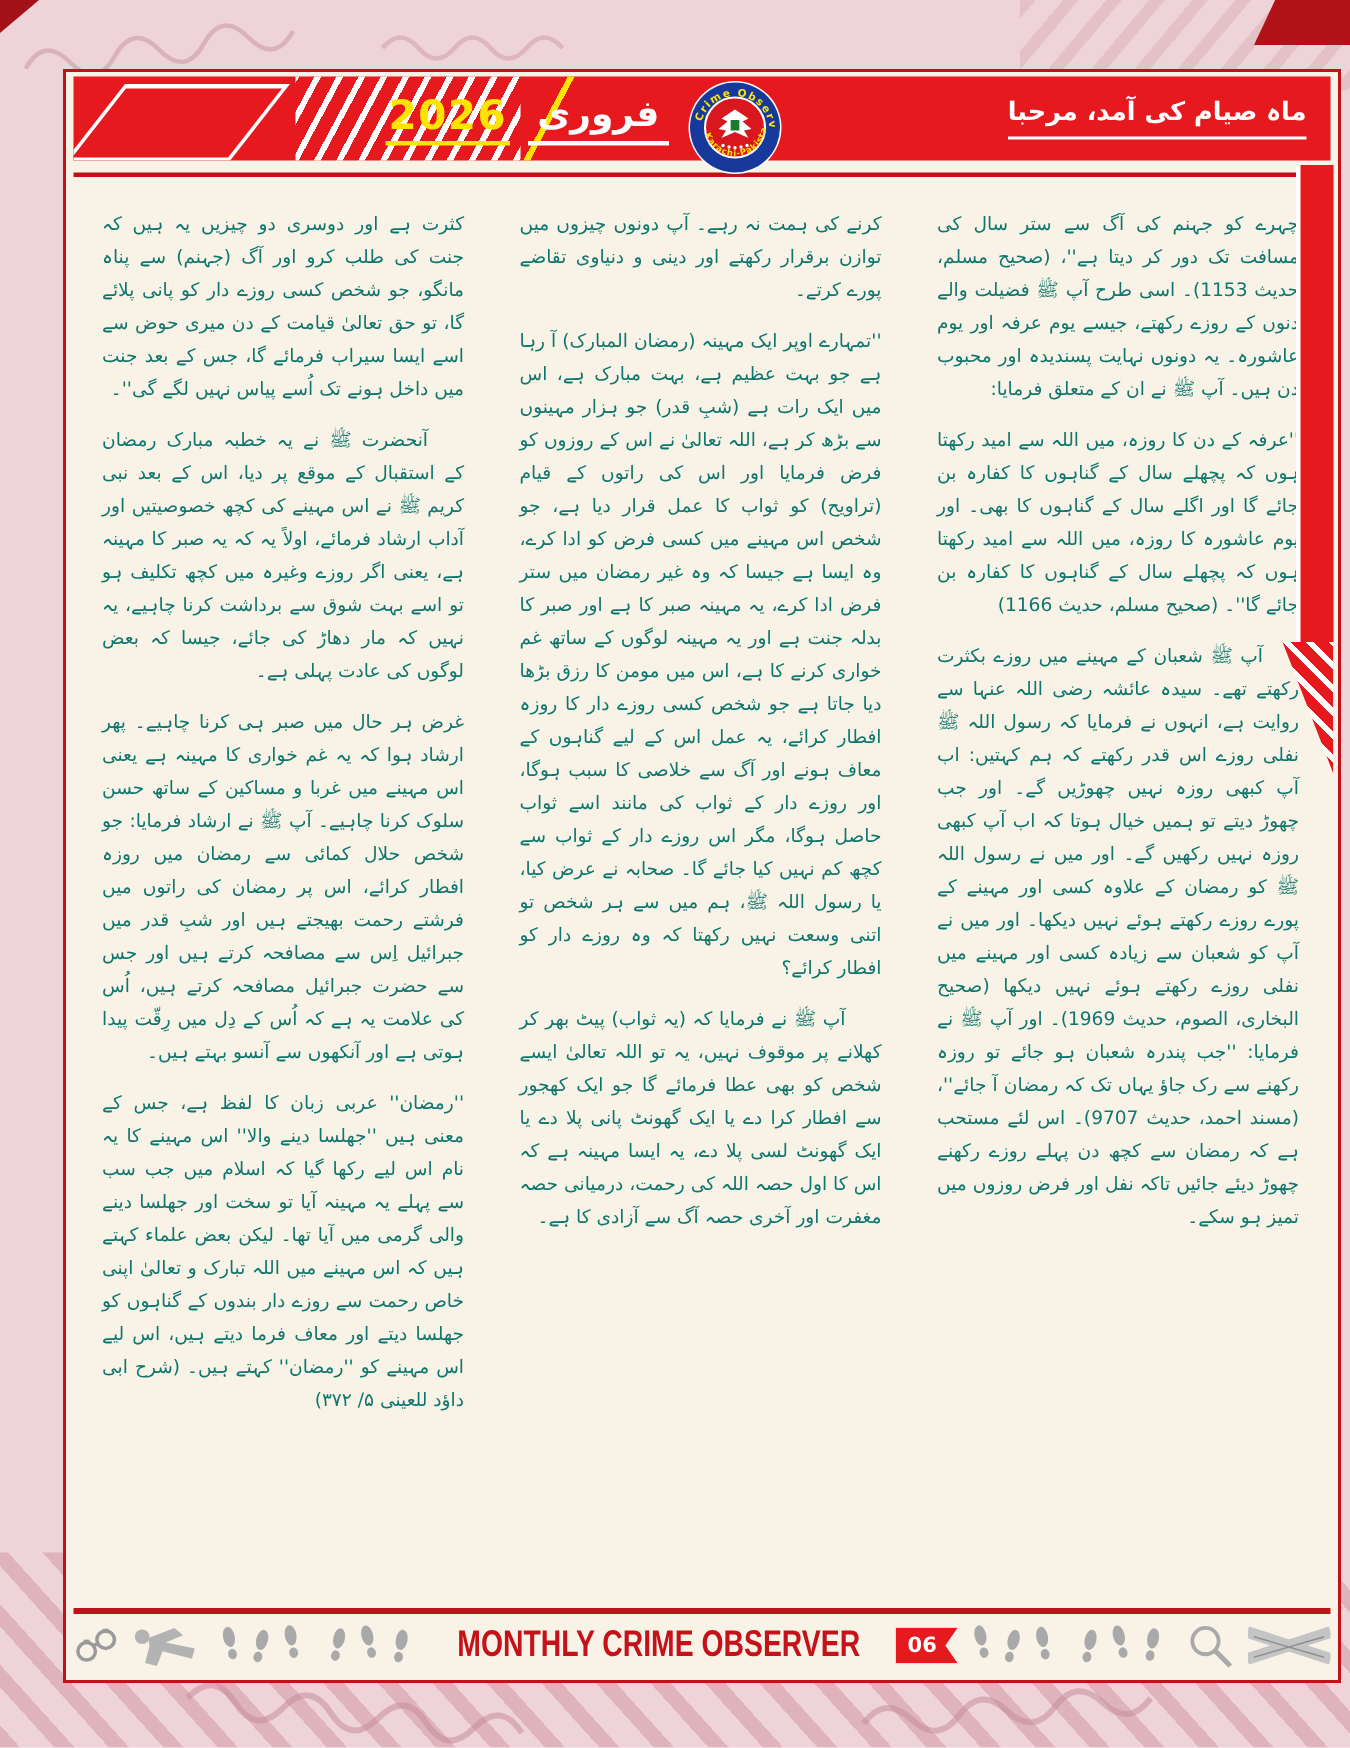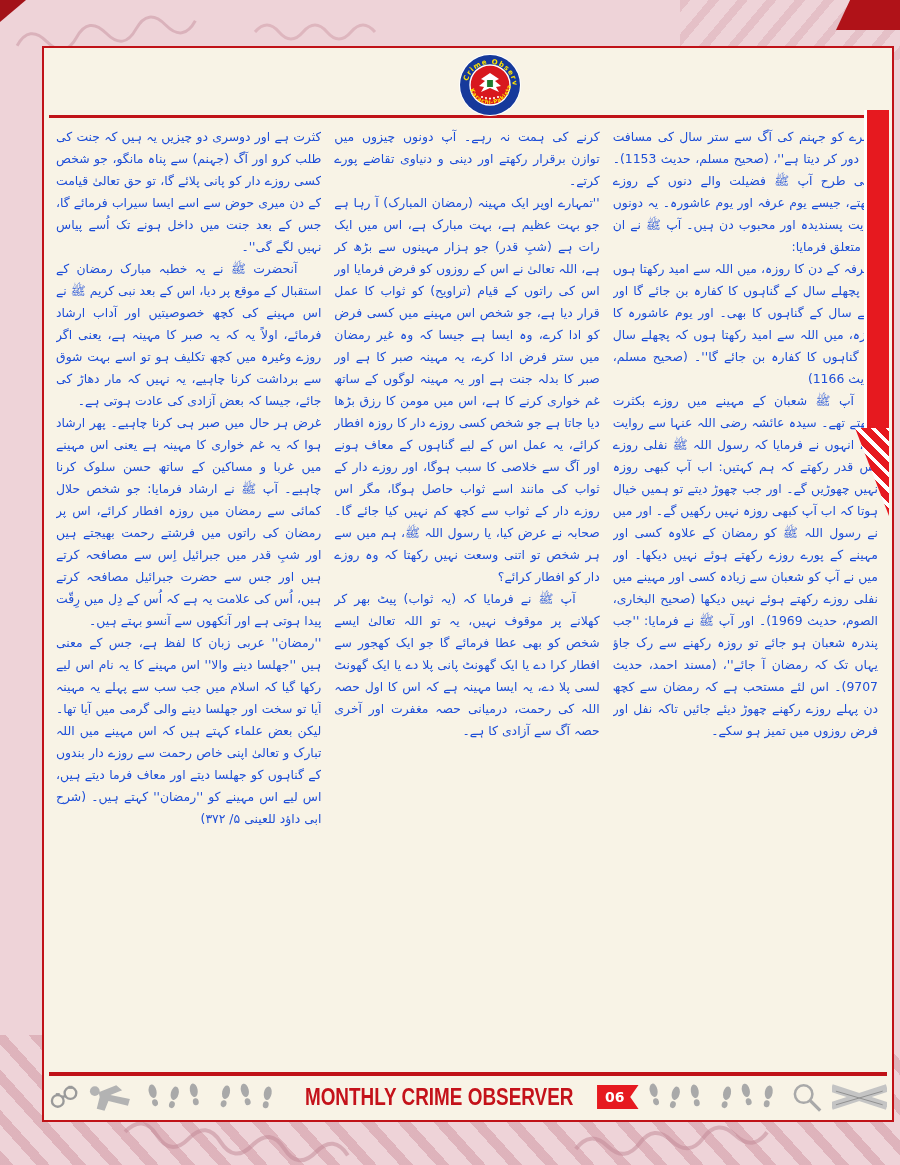--- a/index.html
+++ b/index.html
@@ -41,21 +41,21 @@
   
   .right-band{position:absolute;right:3px;top:62px;width:22px;height:318px;background:#e6191f;
     border-left:3px solid #fff;z-index:4;}
   .right-wedge{position:absolute;right:3px;top:380px;width:34px;height:88px;z-index:4;
     background:repeating-linear-gradient(45deg,#e6191f 0 7px,#fff 7px 11px);
     clip-path:polygon(0 0,100% 0,100% 100%);}
   
   .content{position:absolute;top:78px;left:12px;right:14px;bottom:54px;
     display:flex;direction:rtl;gap:13px;}
   .col{flex:1 1 0;overflow:hidden;direction:rtl;}
-  .col p{margin:0;color:#1d4ed8;font-size:12.4px;line-height:22px;
+  .col p{margin:12px;color:#0f766e;font-size:12.4px;line-height:22px;
     text-align:justify;text-indent:24px;}
   .col p.noindent{text-indent:0;}
   
   .footer-rule{position:absolute;left:5px;right:5px;bottom:44px;height:4px;background:#c01218;}
   .footer{position:absolute;left:5px;right:5px;bottom:3px;height:40px;
     display:flex;align-items:center;justify-content:center;gap:9px;}
   .footer-title{color:#c4121a;font-weight:bold;font-size:21px;white-space:nowrap;
     font-family:"Liberation Sans",sans-serif;transform:scale(.9,1.18);letter-spacing:0;}
   .badge{background:#e6191f;color:#fff;font-weight:bold;font-size:14px;
     padding:4px 14px 4px 8px;clip-path:polygon(0 0,100% 0,80% 50%,100% 100%,0 100%);}
@@ -82,20 +82,30 @@
     <path d="M5 26 q16 -20 32 0 t32 0 t32 0 t32 0 t32 0 t32 0 t32 0" stroke="#c28896" fill="none" stroke-width="4"></path>
   </svg>
 <svg class="squig" style="right:90px;bottom:10px;transform:rotate(-5deg)" width="240" height="40">
     <path d="M5 24 q16 -18 32 0 t32 0 t32 0 t32 0 t32 0 t32 0" stroke="#c28896" fill="none" stroke-width="4"></path>
   </svg>
 <div class="corner-tl"></div>
 <div class="corner-tr"></div>
 
 <div class="page">
 
+  <div class="banner">
+    <div class="deco-solid"></div>
+    <div class="deco-stripes"></div>
+    <div class="deco-yellow"></div>
+    <div class="banner-dates">
+      <span class="year">2026</span>
+      <span class="month">فروری</span>
+    </div>
+    <div class="issue-title">ماہ صیام کی آمد، مرحبا</div>
+  </div>
 
   <svg class="logo" viewBox="0 0 64 64">
     <circle cx="32" cy="32" r="31" fill="#fff"></circle>
     <circle cx="32" cy="32" r="30" fill="#16399b"></circle>
     <circle cx="32" cy="32" r="20" fill="#d8181e" stroke="#fff" stroke-width="1.4"></circle>
     <defs>
       <path id="arcT" d="M 9 34 A 23 23 0 0 1 55 34" fill="none"></path>
       <path id="arcB" d="M 11 30 A 21 21 0 0 0 53 30" fill="none"></path>
     </defs>
     <text font-size="7" font-weight="bold" fill="#ffe400" letter-spacing="1">
@@ -125,21 +135,21 @@
         <p class="noindent">''عرفہ کے دن کا روزہ، میں اللہ سے امید رکھتا ہوں کہ پچھلے سال کے گناہوں کا کفارہ بن جائے گا اور اگلے سال کے گناہوں کا بھی۔ اور یوم عاشورہ کا روزہ، میں اللہ سے امید رکھتا ہوں کہ پچھلے سال کے گناہوں کا کفارہ بن جائے گا''۔ (صحیح مسلم، حدیث 1166)</p>
         <p>آپ ﷺ شعبان کے مہینے میں روزے بکثرت رکھتے تھے۔ سیدہ عائشہ رضی اللہ عنہا سے روایت ہے، انہوں نے فرمایا کہ رسول اللہ ﷺ نفلی روزے اس قدر رکھتے کہ ہم کہتیں: اب آپ کبھی روزہ نہیں چھوڑیں گے۔ اور جب چھوڑ دیتے تو ہمیں خیال ہوتا کہ اب آپ کبھی روزہ نہیں رکھیں گے۔ اور میں نے رسول اللہ ﷺ کو رمضان کے علاوہ کسی اور مہینے کے پورے روزے رکھتے ہوئے نہیں دیکھا۔ اور میں نے آپ کو شعبان سے زیادہ کسی اور مہینے میں نفلی روزے رکھتے ہوئے نہیں دیکھا (صحیح البخاری، الصوم، حدیث 1969)۔ اور آپ ﷺ نے فرمایا: ''جب پندرہ شعبان ہو جائے تو روزہ رکھنے سے رک جاؤ یہاں تک کہ رمضان آ جائے''، (مسند احمد، حدیث 9707)۔ اس لئے مستحب ہے کہ رمضان سے کچھ دن پہلے روزے رکھنے چھوڑ دیئے جائیں تاکہ نفل اور فرض روزوں میں تمیز ہو سکے۔</p>
       </div>
     <div class="col">
         <p class="noindent">کرنے کی ہمت نہ رہے۔ آپ دونوں چیزوں میں توازن برقرار رکھتے اور دینی و دنیاوی تقاضے پورے کرتے۔</p>
         <p class="noindent">''تمہارے اوپر ایک مہینہ (رمضان المبارک) آ رہا ہے جو بہت عظیم ہے، بہت مبارک ہے، اس میں ایک رات ہے (شبِ قدر) جو ہزار مہینوں سے بڑھ کر ہے، اللہ تعالیٰ نے اس کے روزوں کو فرض فرمایا اور اس کی راتوں کے قیام (تراویح) کو ثواب کا عمل قرار دیا ہے، جو شخص اس مہینے میں کسی فرض کو ادا کرے، وہ ایسا ہے جیسا کہ وہ غیر رمضان میں ستر فرض ادا کرے، یہ مہینہ صبر کا ہے اور صبر کا بدلہ جنت ہے اور یہ مہینہ لوگوں کے ساتھ غم خواری کرنے کا ہے، اس میں مومن کا رزق بڑھا دیا جاتا ہے جو شخص کسی روزے دار کا روزہ افطار کرائے، یہ عمل اس کے لیے گناہوں کے معاف ہونے اور آگ سے خلاصی کا سبب ہوگا، اور روزے دار کے ثواب کی مانند اسے ثواب حاصل ہوگا، مگر اس روزے دار کے ثواب سے کچھ کم نہیں کیا جائے گا۔ صحابہ نے عرض کیا، یا رسول اللہ ﷺ، ہم میں سے ہر شخص تو اتنی وسعت نہیں رکھتا کہ وہ روزے دار کو افطار کرائے؟</p>
         <p>آپ ﷺ نے فرمایا کہ (یہ ثواب) پیٹ بھر کر کھلانے پر موقوف نہیں، یہ تو اللہ تعالیٰ ایسے شخص کو بھی عطا فرمائے گا جو ایک کھجور سے افطار کرا دے یا ایک گھونٹ پانی پلا دے یا ایک گھونٹ لسی پلا دے، یہ ایسا مہینہ ہے کہ اس کا اول حصہ اللہ کی رحمت، درمیانی حصہ مغفرت اور آخری حصہ آگ سے آزادی کا ہے۔</p>
       </div>
     <div class="col">
         <p class="noindent">کثرت ہے اور دوسری دو چیزیں یہ ہیں کہ جنت کی طلب کرو اور آگ (جہنم) سے پناہ مانگو، جو شخص کسی روزے دار کو پانی پلائے گا، تو حق تعالیٰ قیامت کے دن میری حوض سے اسے ایسا سیراب فرمائے گا، جس کے بعد جنت میں داخل ہونے تک اُسے پیاس نہیں لگے گی''۔</p>
-        <p>آنحضرت ﷺ نے یہ خطبہ مبارک رمضان کے استقبال کے موقع پر دیا، اس کے بعد نبی کریم ﷺ نے اس مہینے کی کچھ خصوصیتیں اور آداب ارشاد فرمائے، اولاً یہ کہ یہ صبر کا مہینہ ہے، یعنی اگر روزے وغیرہ میں کچھ تکلیف ہو تو اسے بہت شوق سے برداشت کرنا چاہیے، یہ نہیں کہ مار دھاڑ کی جائے، جیسا کہ بعض آزادی کی عادت ہوتی ہے۔</p>
+        <p>آنحضرت ﷺ نے یہ خطبہ مبارک رمضان کے استقبال کے موقع پر دیا، اس کے بعد نبی کریم ﷺ نے اس مہینے کی کچھ خصوصیتیں اور آداب ارشاد فرمائے، اولاً یہ کہ یہ صبر کا مہینہ ہے، یعنی اگر روزے وغیرہ میں کچھ تکلیف ہو تو اسے بہت شوق سے برداشت کرنا چاہیے، یہ نہیں کہ مار دھاڑ کی جائے، جیسا کہ بعض لوگوں کی عادت پہلی ہے۔</p>
         <p class="noindent">غرض ہر حال میں صبر ہی کرنا چاہیے۔ پھر ارشاد ہوا کہ یہ غم خواری کا مہینہ ہے یعنی اس مہینے میں غربا و مساکین کے ساتھ حسن سلوک کرنا چاہیے۔ آپ ﷺ نے ارشاد فرمایا: جو شخص حلال کمائی سے رمضان میں روزہ افطار کرائے، اس پر رمضان کی راتوں میں فرشتے رحمت بھیجتے ہیں اور شبِ قدر میں جبرائیل اِس سے مصافحہ کرتے ہیں اور جس سے حضرت جبرائیل مصافحہ کرتے ہیں، اُس کی علامت یہ ہے کہ اُس کے دِل میں رِقّت پیدا ہوتی ہے اور آنکھوں سے آنسو بہتے ہیں۔</p>
         <p class="noindent">''رمضان'' عربی زبان کا لفظ ہے، جس کے معنی ہیں ''جھلسا دینے والا'' اس مہینے کا یہ نام اس لیے رکھا گیا کہ اسلام میں جب سب سے پہلے یہ مہینہ آیا تو سخت اور جھلسا دینے والی گرمی میں آیا تھا۔ لیکن بعض علماء کہتے ہیں کہ اس مہینے میں اللہ تبارک و تعالیٰ اپنی خاص رحمت سے روزے دار بندوں کے گناہوں کو جھلسا دیتے اور معاف فرما دیتے ہیں، اس لیے اس مہینے کو ''رمضان'' کہتے ہیں۔ (شرح ابی داؤد للعینی ۵/ ۳۷۲)</p>
       </div>
   </div>
 
   <div class="footer-rule"></div>
   <div class="footer">
     <svg class="icon" width="30" height="26" viewBox="0 0 30 26">
       <g stroke="#9a9a9a" stroke-width="2.4" fill="none">
         <circle cx="9" cy="17" r="6"></circle>

